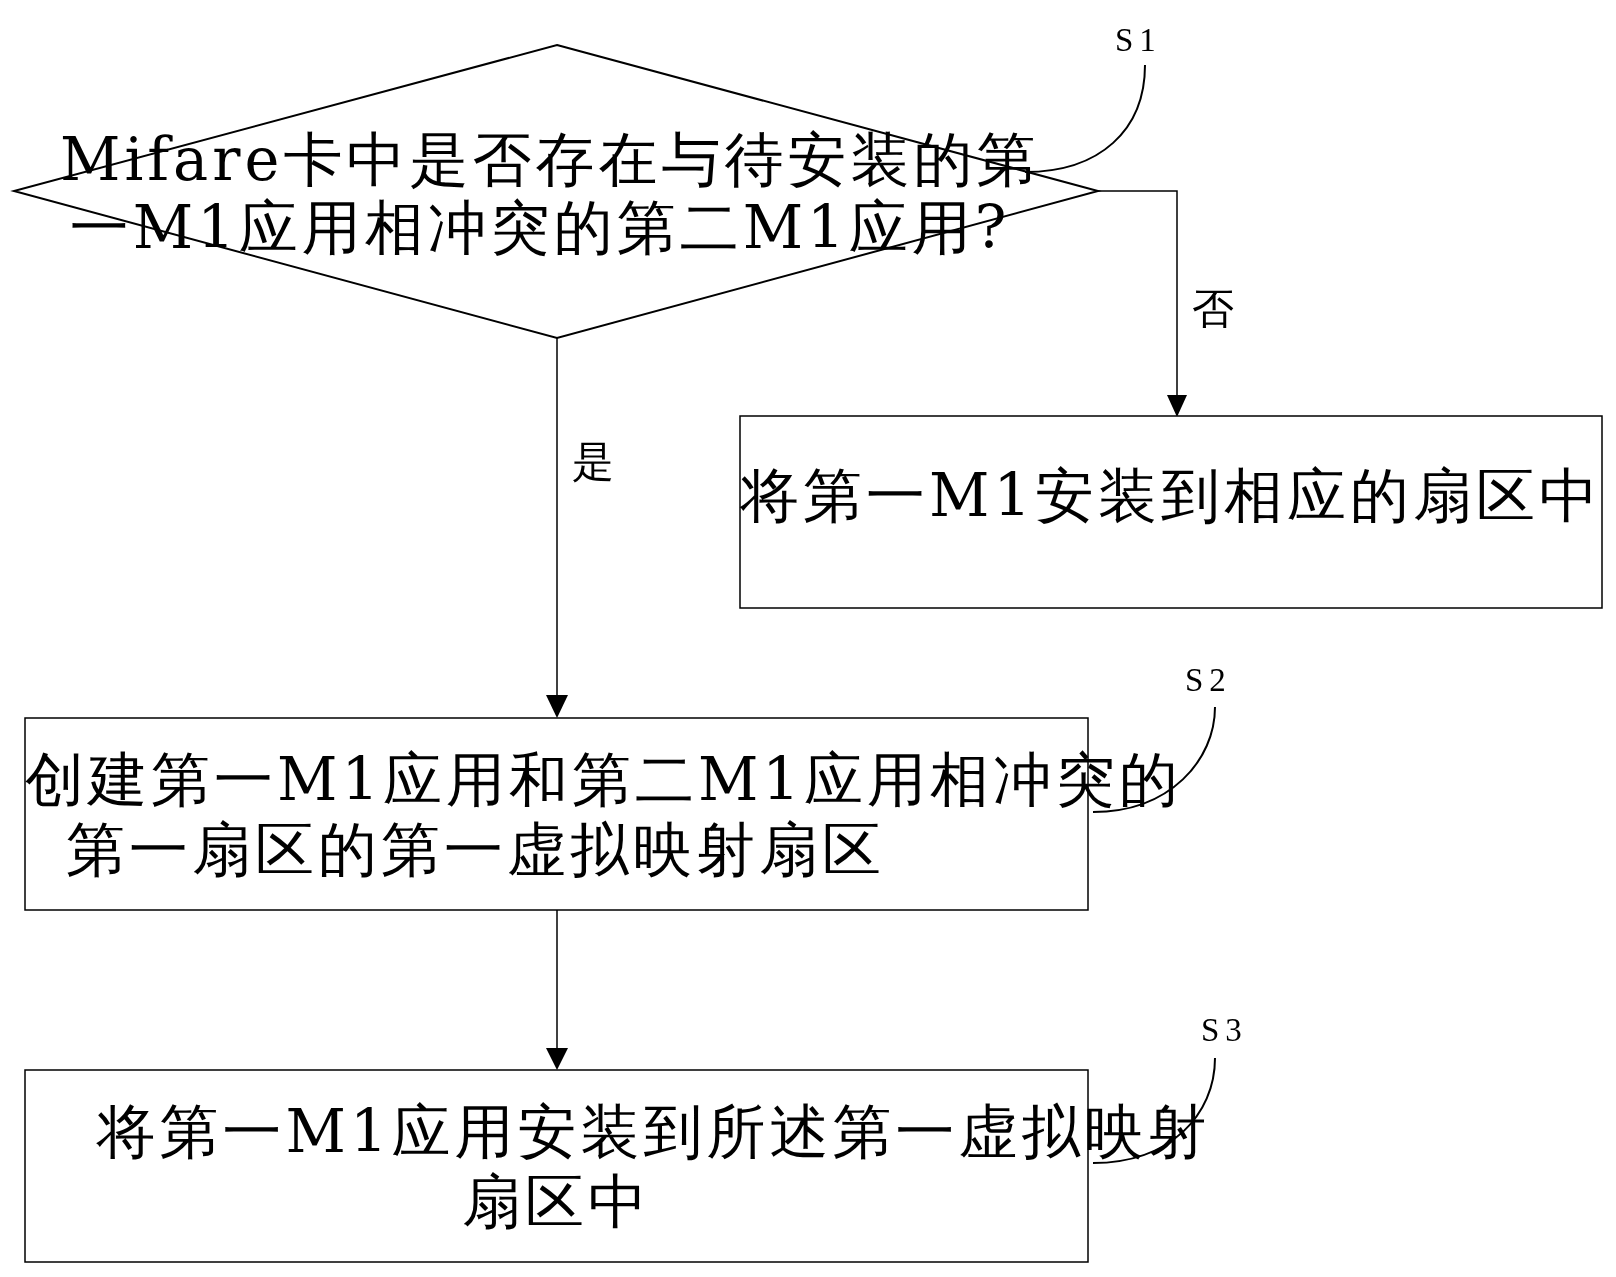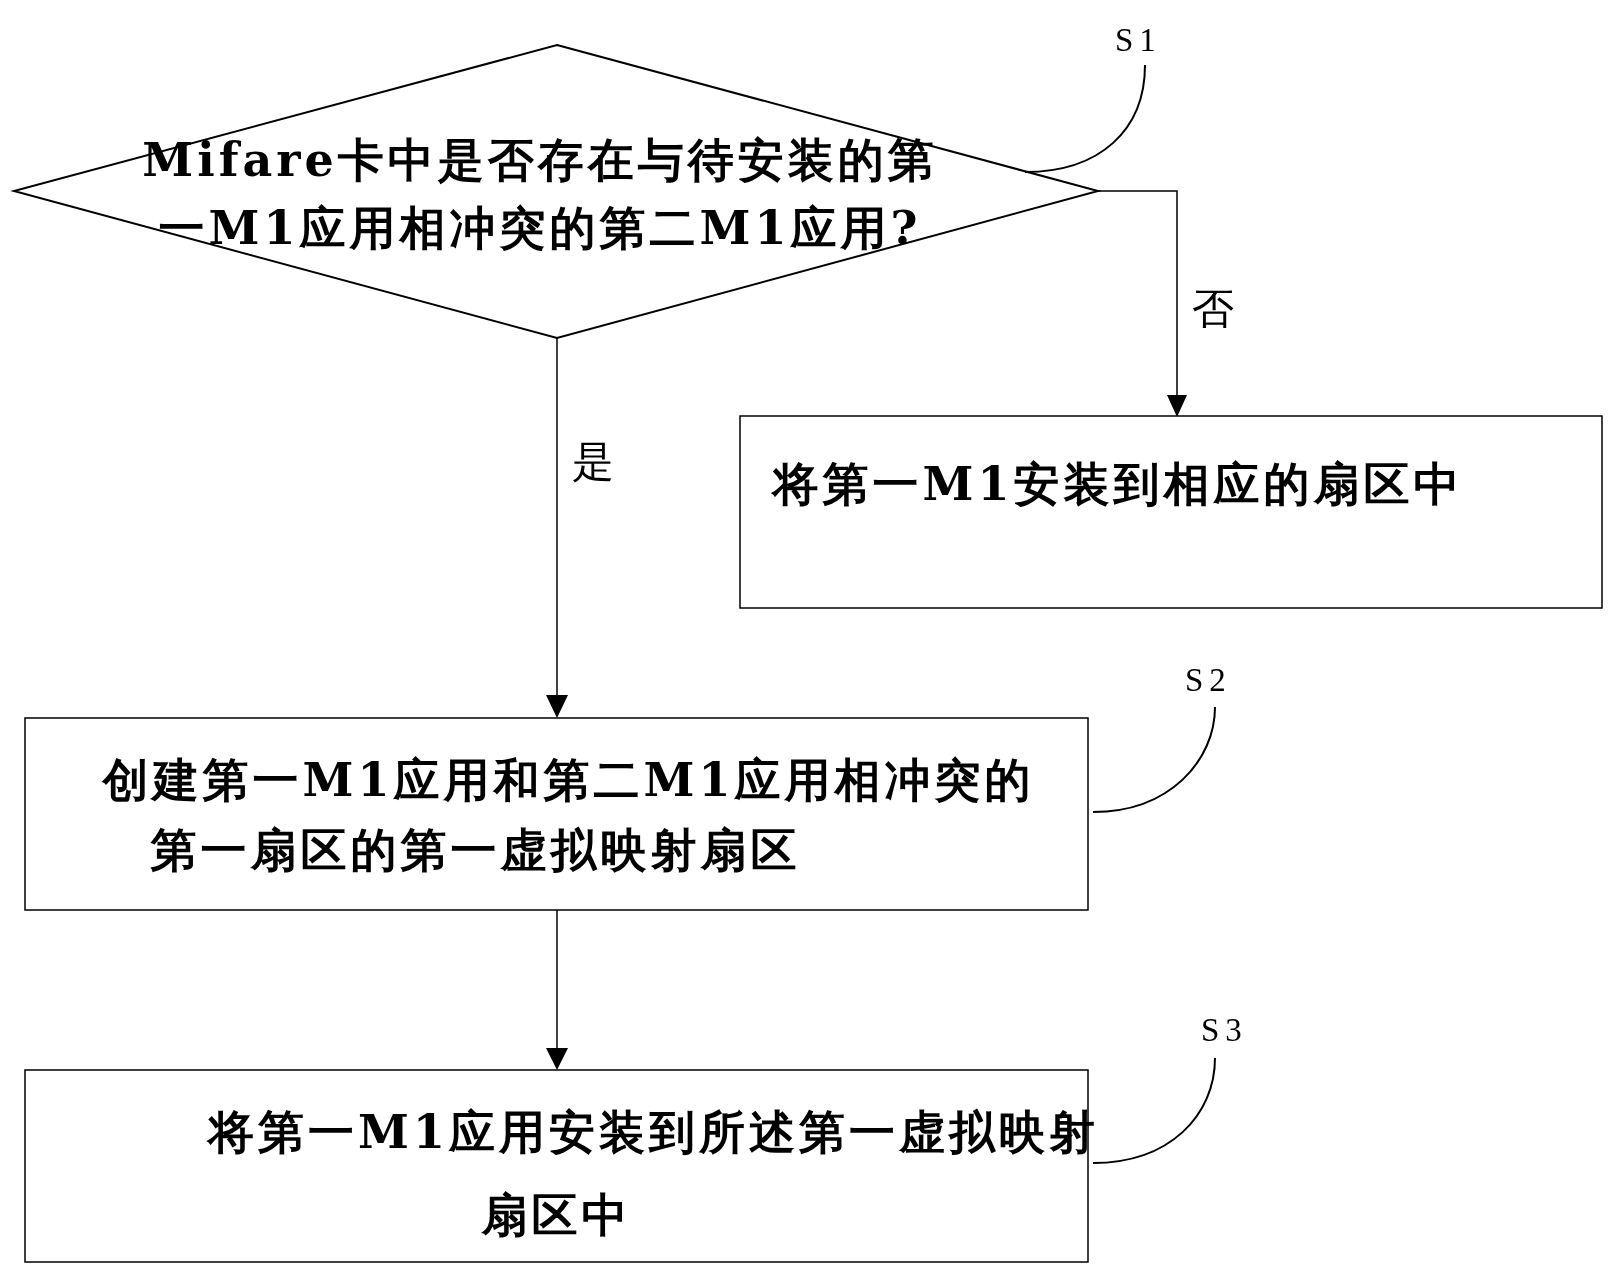--- a/index.html
+++ b/index.html
@@ -1,19 +1,19 @@
 <!DOCTYPE html>
 <html><head>
 <meta charset="utf-8">
 <style>
   html, body { margin: 0; padding: 0; background: #ffffff; }
   body { width: 1616px; height: 1277px; position: relative; overflow: hidden;
          font-family: "DejaVu Serif", "Liberation Serif", serif; color: #000; }
   svg.canvas { position: absolute; left: 0; top: 0; }
-  .t { position: absolute; font-size: 46px; line-height: 64px; white-space: nowrap; letter-spacing: 4px; font-weight: bold; }
+  .t { position: absolute; font-size: 59px; line-height: 64px; white-space: nowrap; letter-spacing: 4px; }
   .center { text-align: center; }
   .lbl { position: absolute; font-size: 42px; line-height: 48px; }
   .step { position: absolute; font-family: "Liberation Serif", serif; font-size: 33px; line-height: 50px; letter-spacing: 6px; }
 </style>
 </head>
 <body>
 
 <svg class="canvas" width="1616" height="1277" viewBox="0 0 1616 1277">
   <defs>
     <marker id="arr" markerWidth="10" markerHeight="12" refX="5" refY="12" orient="auto" markerUnits="userSpaceOnUse" viewBox="0 0 10 12">
@@ -43,21 +43,21 @@
   <path d="M1093,1163 C1170,1163 1215,1115 1215,1058" fill="none" stroke="#000" stroke-width="2"></path>
 </svg>
 
 <div class="t center" style="left:60px; top:128px; width:960px;">Mifare卡中是否存在与待安装的第</div>
 <div class="t center" style="left:60px; top:196px; width:960px;">一M1应用相冲突的第二M1应用?</div>
 <div class="step" style="left:1115px; top:15px;">S1</div>
 
 <div class="lbl" style="left:1192px; top:285px;">否</div>
 <div class="lbl" style="left:572px; top:438px;">是</div>
 
-<div class="t center" style="left:740px; top:452px; width:756px;">将第一M1安装到相应的扇区中</div>
+<div class="t center" style="left:740px; top:464px; width:756px;">将第一M1安装到相应的扇区中</div>
 
 <div class="t center" style="left:25px; top:748px; width:1087px;text-align:center;">创建第一M1应用和第二M1应用相冲突的</div>
 <div class="t center" style="left:25px; top:818px; width:901px;">第一扇区的第一虚拟映射扇区</div>
 <div class="step" style="left:1185px; top:655px;">S2</div>
 
 <div class="t center" style="left:25px; top:1100px; width:1257px;">将第一M1应用安装到所述第一虚拟映射</div>
-<div class="t center" style="left:25px; top:1170px; width:1063px;margin-top:13px;">扇区中</div>
+<div class="t center" style="left:25px; top:1170px; width:1063px;">扇区中</div>
 <div class="step" style="left:1185px; top:1005px;margin-left:16px;">S3</div>
 
 </body></html>

